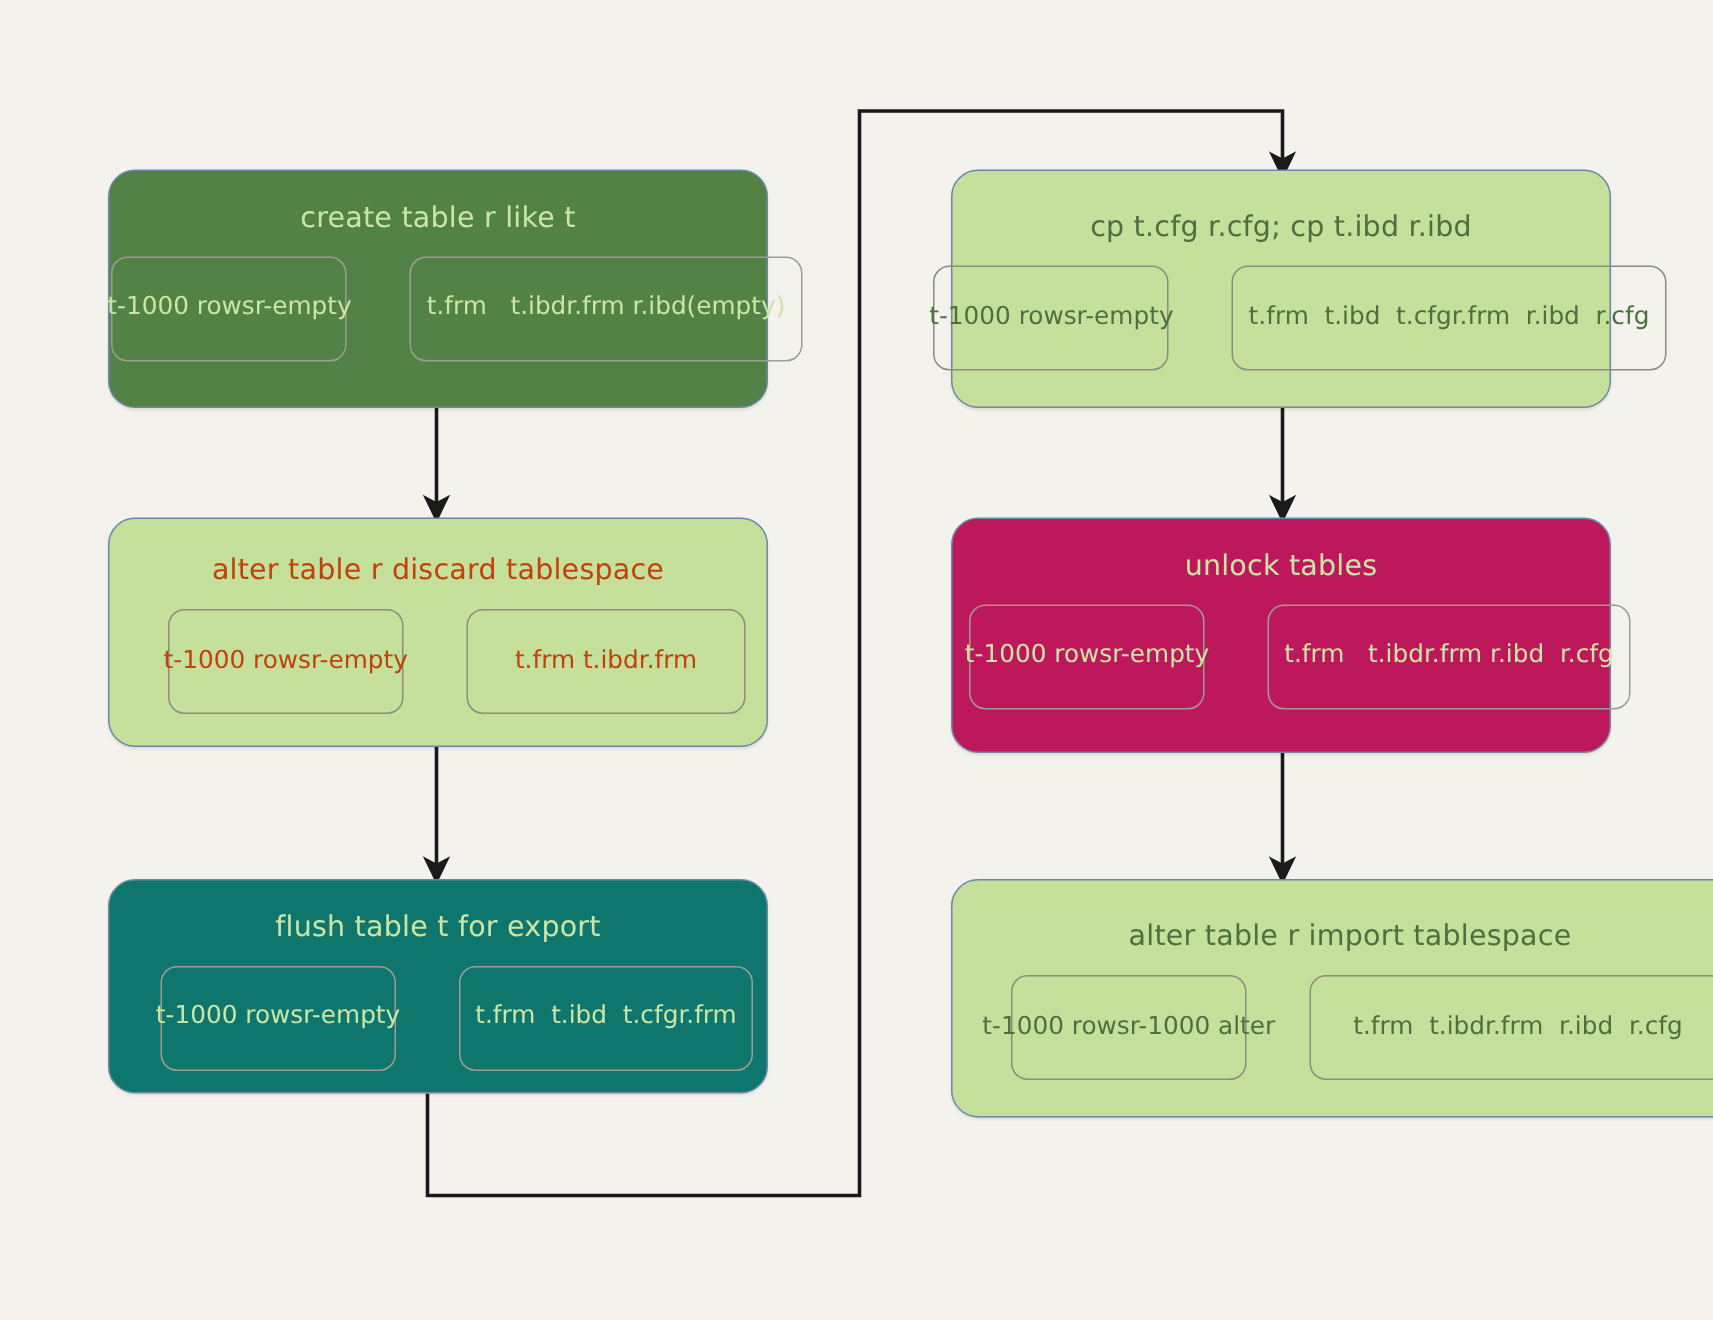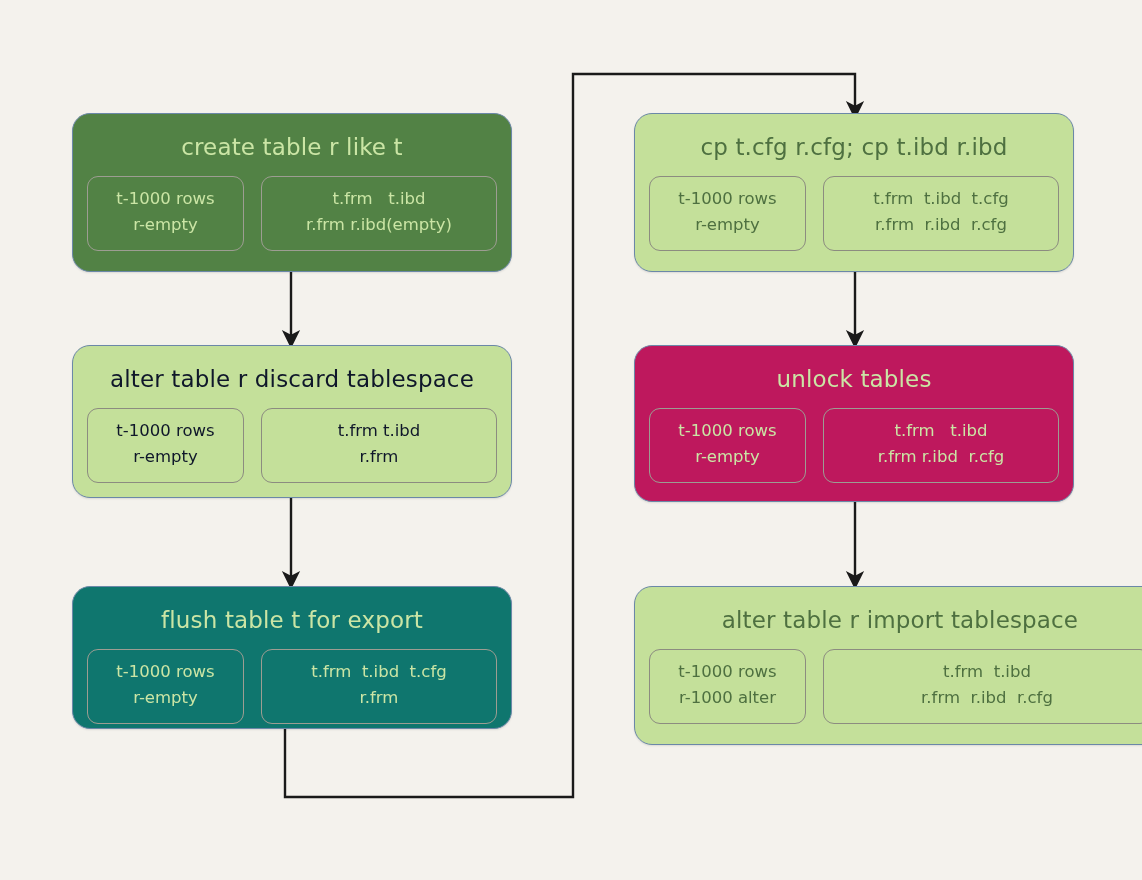--- a/index.html
+++ b/index.html
@@ -49,25 +49,26 @@
     box-shadow: 0 1px 2px rgba(0,0,0,0.10);
   }
 
   .node.dark {
     background: #528245;
     color: #cbe5a5;
   }
   .node.light {
     background: #c4e09a;
     color: #4e7040;
+    justify-content: center;
   }
 
   .node-title {
     font-family: "DejaVu Sans", sans-serif;
-    font-size: 23px;
+    font-size: 19px;
     line-height: 1.2;
     letter-spacing: 0.15px;
     text-align: center;
     width: 100%;
     margin-top: 20px;
     margin-bottom: 14px;
     white-space: nowrap;
   }
 
   .node-body {
@@ -78,25 +79,26 @@
     gap: 17px;
     width: 100%;
     padding: 0 14px 18px 14px;
     box-sizing: border-box;
   }
 
   .subbox {
     box-sizing: border-box;
     border-radius: 11px;
     display: flex;
-    flex-direction: column;
+    flex-direction: row;
     justify-content: center;
     align-items: center;
     padding: 9px 10px 11px 10px;
     min-height: 70px;
+    margin-left: 25px;
   }
 
   .node.dark .subbox {
     border: 1.6px solid #9d9d92;
   }
   .node.light .subbox {
     border: 1.6px solid #8c8c80;
   }
 
   .subbox.left-cell {
@@ -147,21 +149,21 @@
         <div class="cell-line">t-1000 rows</div>
         <div class="cell-line">r-empty</div>
       </div>
       <div class="subbox right-cell" style="border-color: rgb(157, 157, 146);">
         <div class="cell-line">t.frm   t.ibd</div>
         <div class="cell-line">r.frm r.ibd(empty)</div>
       </div>
     </div>
   </div>
 
-  <div class="node light" id="node-discard-tablespace" style="left: 72px; top: 345px; width: 440px; height: 153px; background: rgb(196, 224, 154); color: #0f172a; border-color: rgb(107, 136, 168);">
+  <div class="node light" id="node-discard-tablespace" style="left: 72px; top: 345px; width: 440px; height: 153px; background: rgb(196, 224, 154); color: #c2410c; border-color: rgb(107, 136, 168);">
     <div class="node-title">alter table r discard tablespace</div>
     <div class="node-body">
       <div class="subbox left-cell" style="border-color: rgb(140, 140, 128);">
         <div class="cell-line">t-1000 rows</div>
         <div class="cell-line">r-empty</div>
       </div>
       <div class="subbox right-cell" style="border-color: rgb(140, 140, 128);">
         <div class="cell-line">t.frm t.ibd</div>
         <div class="cell-line">r.frm</div>
       </div>

